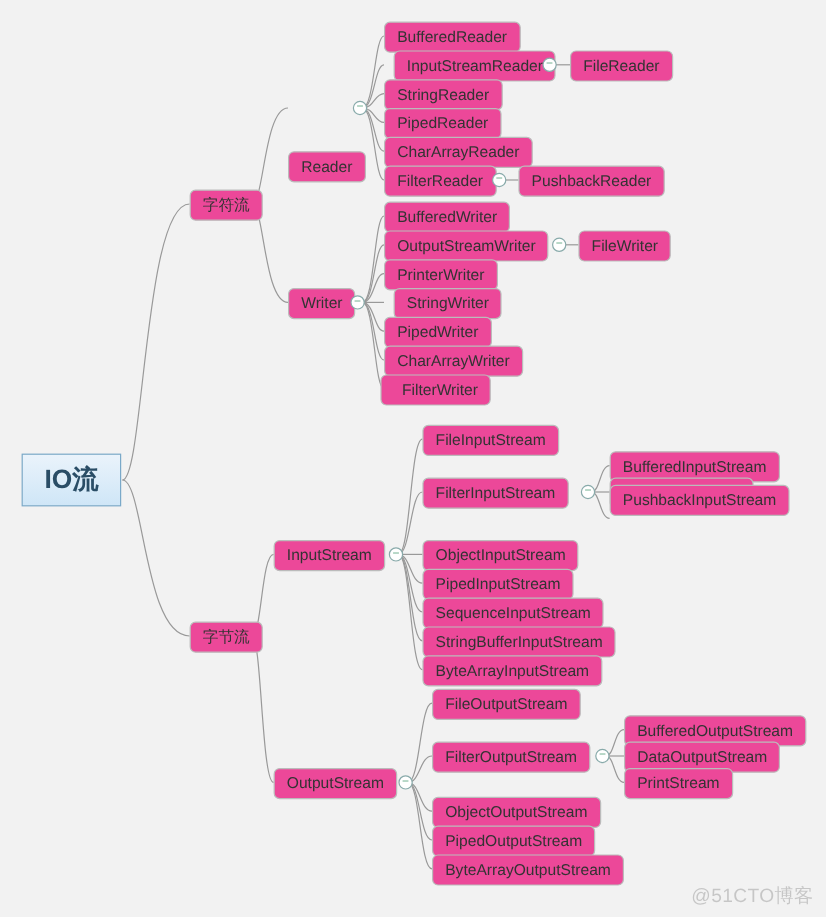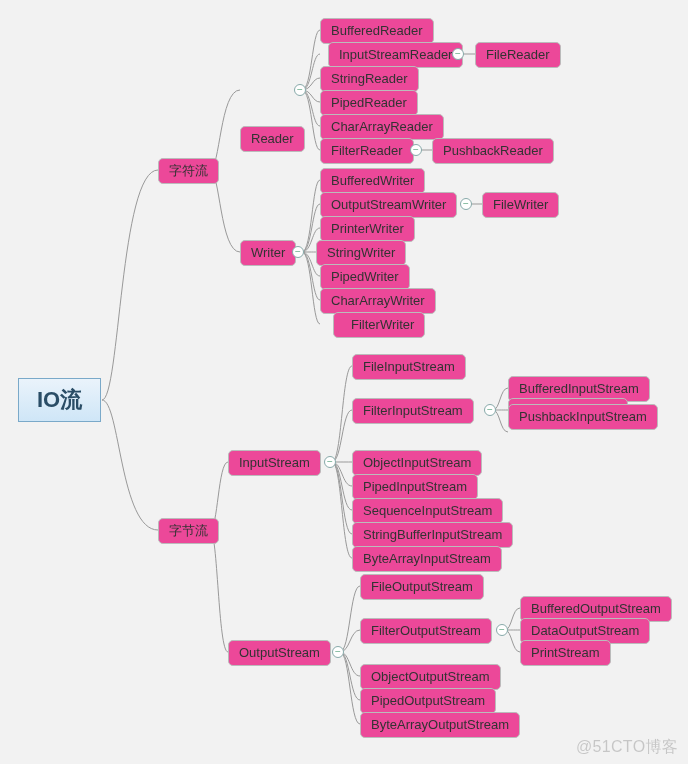--- a/index.html
+++ b/index.html
@@ -140,24 +140,24 @@
 <div class="toggle" style="left:416px; top:150px;">−</div>
 <div class="node" style="left:432px; top:138px;">PushbackReader</div>
 
 <div class="node" style="left:240px; top:240px;">Writer</div>
 <div class="toggle" style="left:298px; top:252px;">−</div>
 <div class="node" style="left:320px; top:168px;">BufferedWriter</div>
 <div class="node" style="left:320px; top:192px;">OutputStreamWriter</div>
 <div class="toggle" style="left:466px; top:204px;">−</div>
 <div class="node" style="left:482px; top:192px;">FileWriter</div>
 <div class="node" style="left:320px; top:216px;">PrinterWriter</div>
-<div class="node" style="left:316px; top:240px;">StringWriter</div>
+<div class="node" style="left:328px; top:240px;">StringWriter</div>
 <div class="node" style="left:320px; top:264px;">PipedWriter</div>
 <div class="node" style="left:320px; top:288px;">CharArrayWriter</div>
-<div class="node" style="left:333px; top:312px;padding-left:17px;">FilterWriter</div>
+<div class="node" style="left:317px; top:312px;padding-left:17px;">FilterWriter</div>
 
 <div class="node" style="left:228px; top:450px;">InputStream</div>
 <div class="toggle" style="left:330px; top:462px;">−</div>
 <div class="node" style="left:352px; top:354px;">FileInputStream</div>
 <div class="node" style="left:352px; top:398px;">FilterInputStream</div>
 <div class="toggle" style="left:490px; top:410px;">−</div>
 <div class="node" style="left:508px; top:376px;">BufferedInputStream</div>
 <div class="node" style="left:508px; top:398px;">DataInputStream</div>
 <div class="node" style="left:508px; top:404px; font-size:13px;">PushbackInputStream</div>
 <div class="node" style="left:352px; top:450px;">ObjectInputStream</div>

